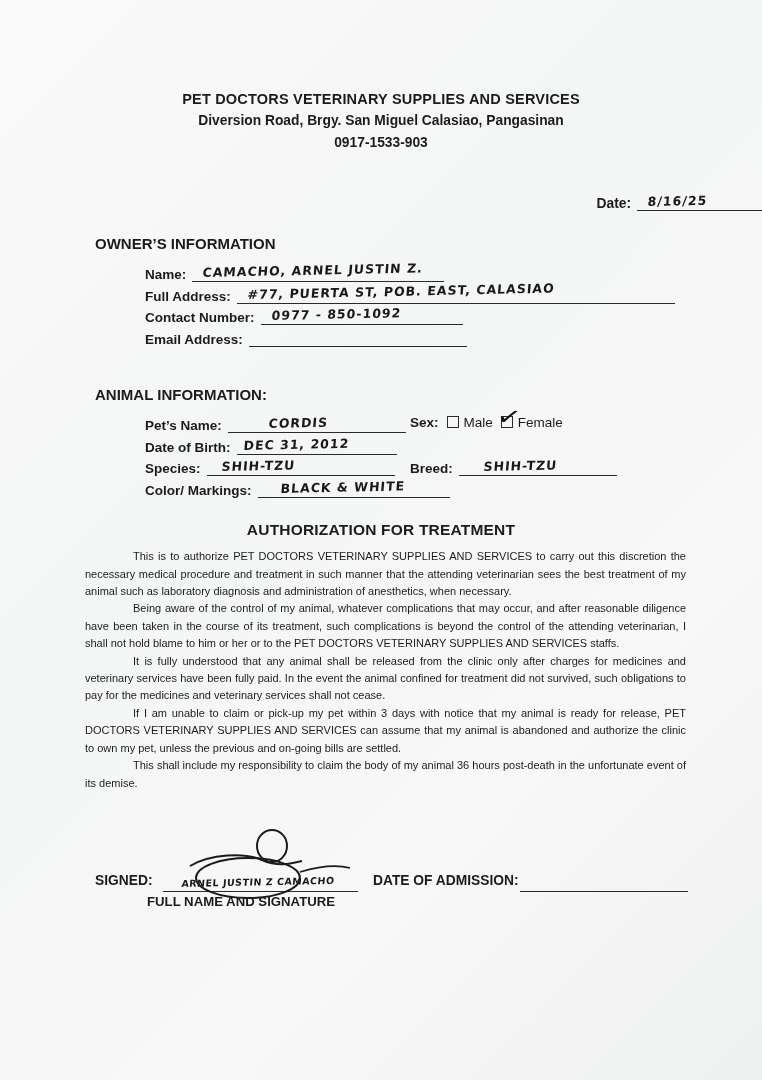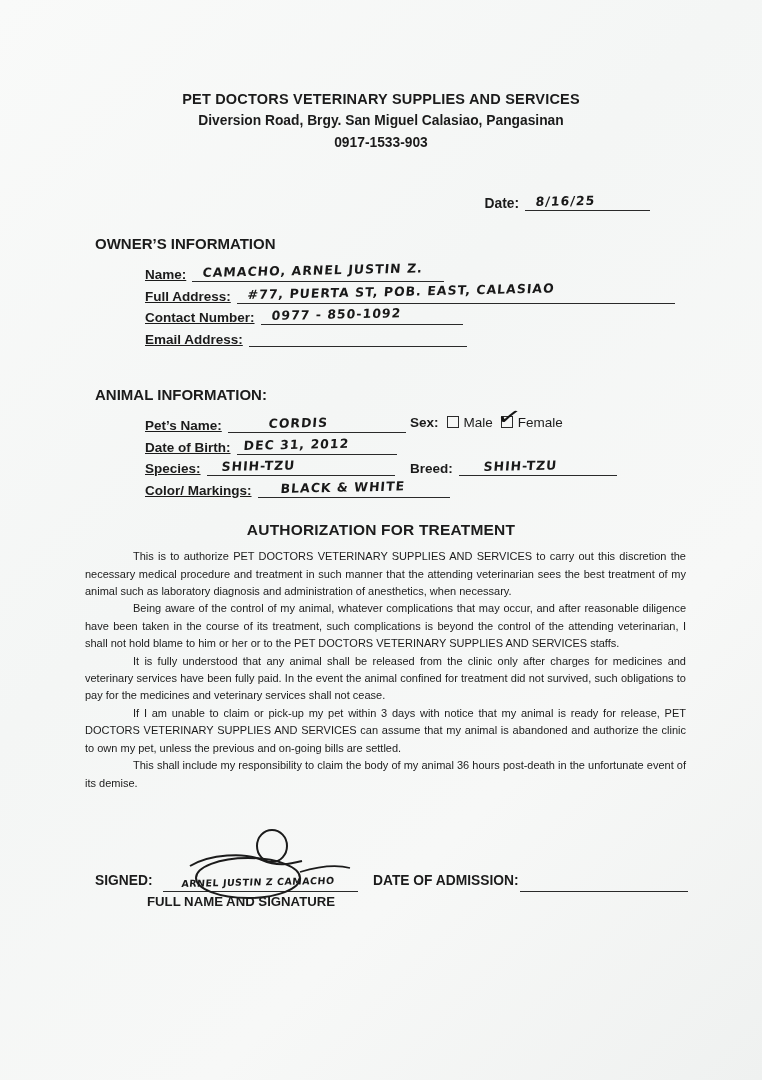--- a/index.html
+++ b/index.html
@@ -22,21 +22,20 @@
     text-align:center;
     font-weight:700;
     line-height:1.55;
   }
   .doc-header .clinic-name{font-size:14.5px;letter-spacing:.2px;}
   .doc-header .clinic-address{font-size:13.8px;}
   .doc-header .clinic-phone{font-size:13.8px;}
   
   .date-row{
     margin-top:40px;
-    padding-right:112px;
     display:flex;
     justify-content:flex-end;
     align-items:flex-end;
     font-weight:700;
     font-size:13.8px;
   }
   .line{
     display:inline-block;
     border-bottom:1.5px solid #2a2a2a;
     height:17px;
@@ -65,21 +64,20 @@
     font-size:15px;
     margin-left:95px;
   }
   .owner-heading{margin-top:24px;}
   .animal-heading{margin-top:36px;}
   .field-block{
     margin-left:145px;
     margin-top:12px;
     font-size:13.5px;
     font-weight:700;
-    text-decoration:underline;
   }
   .field-row{
     position:relative;
     height:21.5px;
     white-space:nowrap;
   }
   .field-label{margin-right:6px;}
   .right-col{
     position:absolute;
     left:265px;

